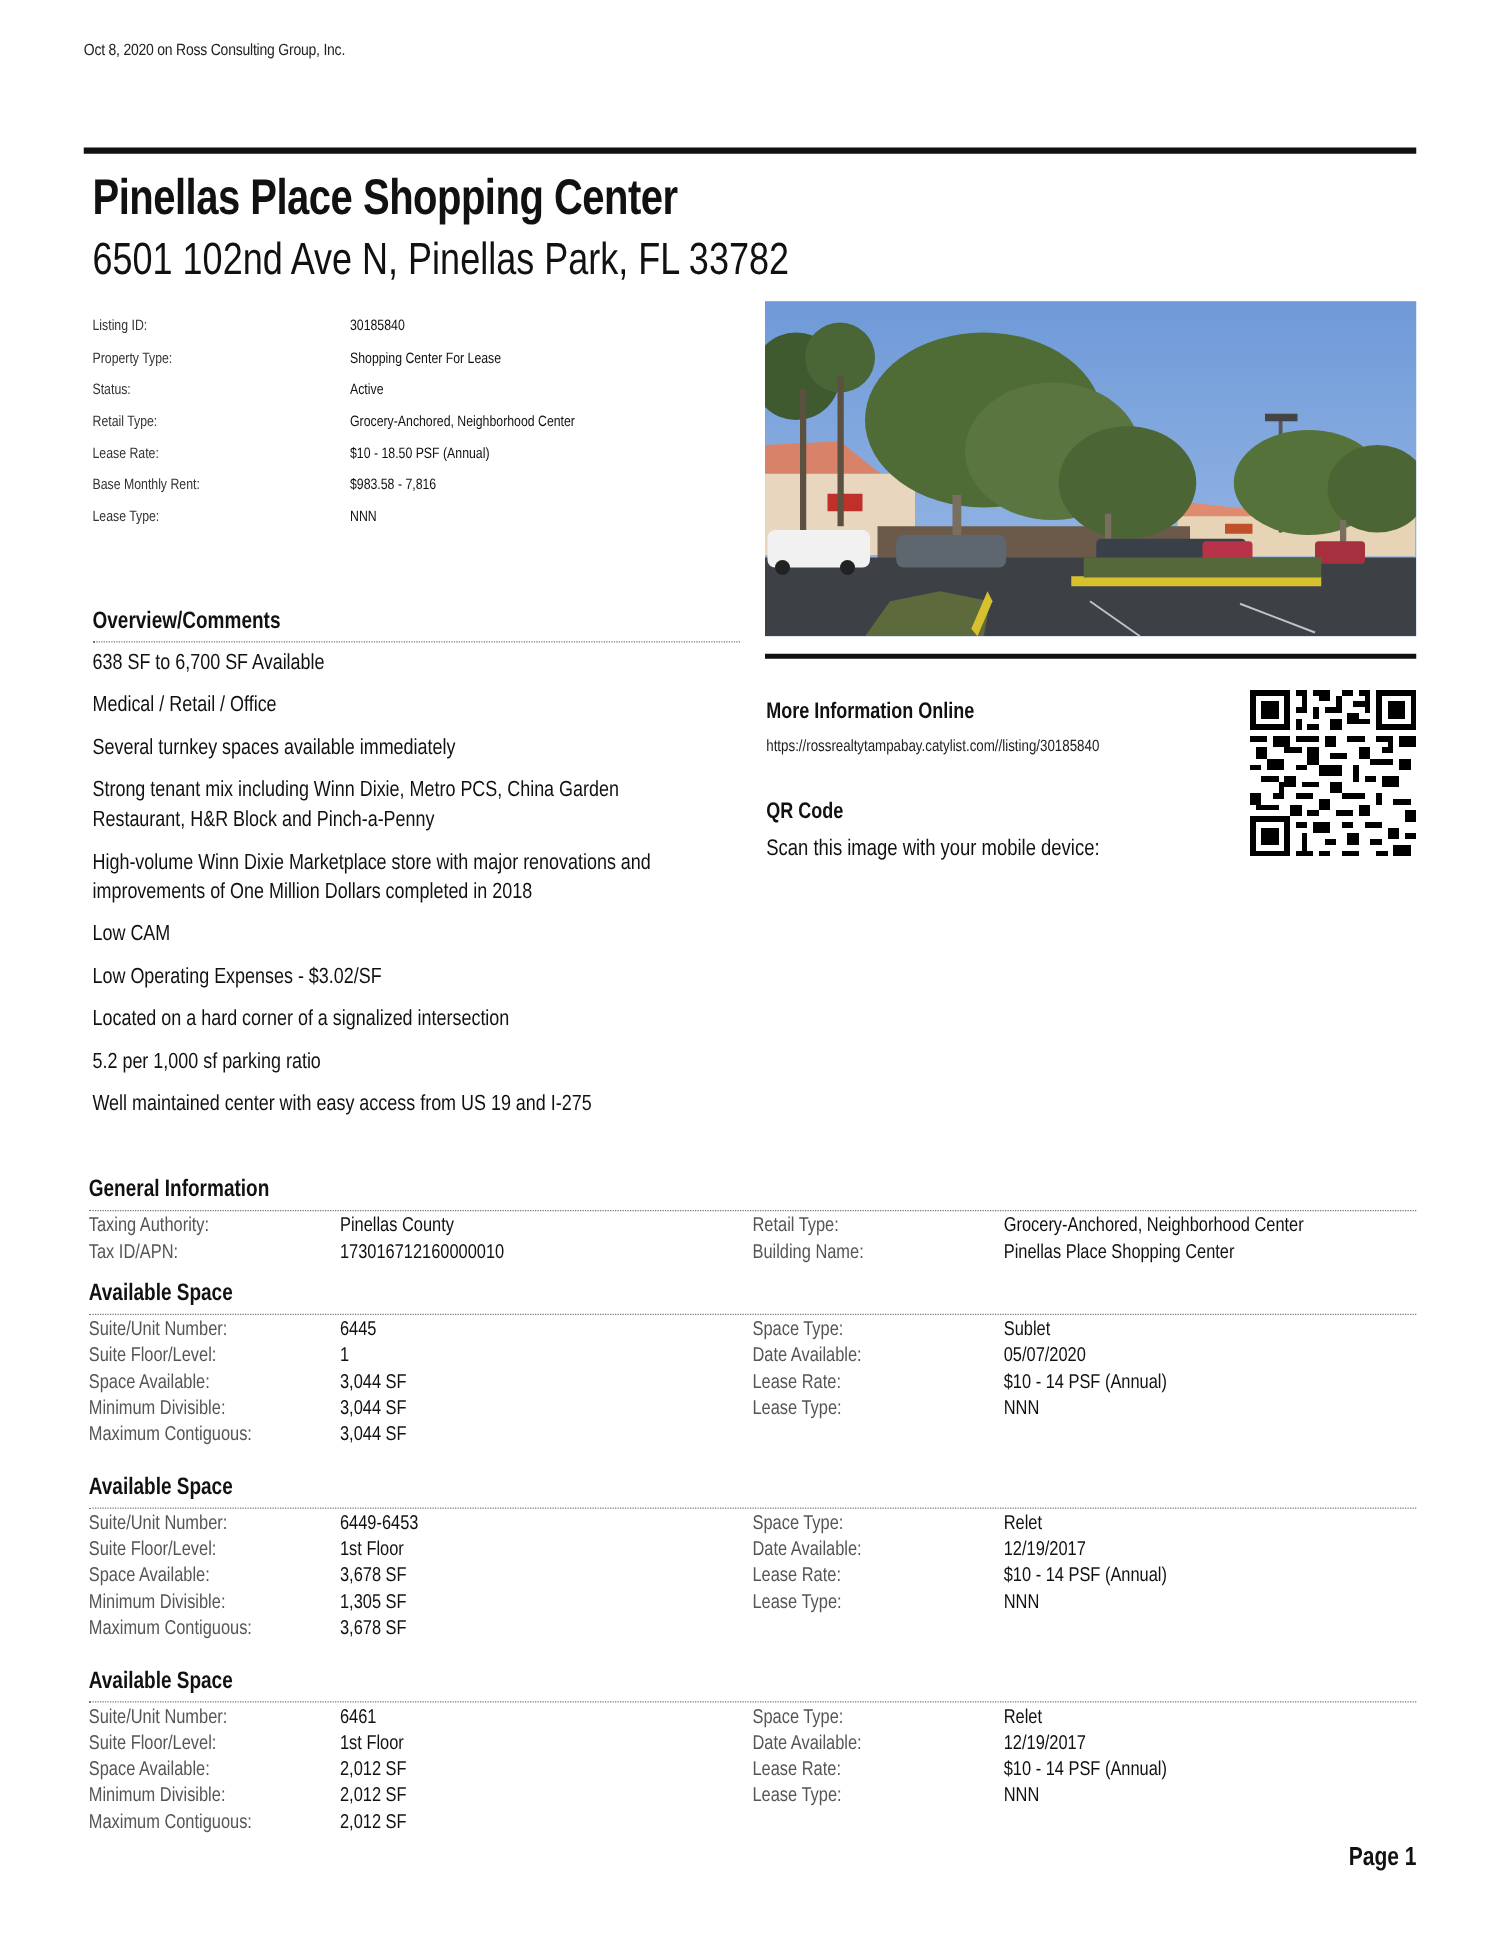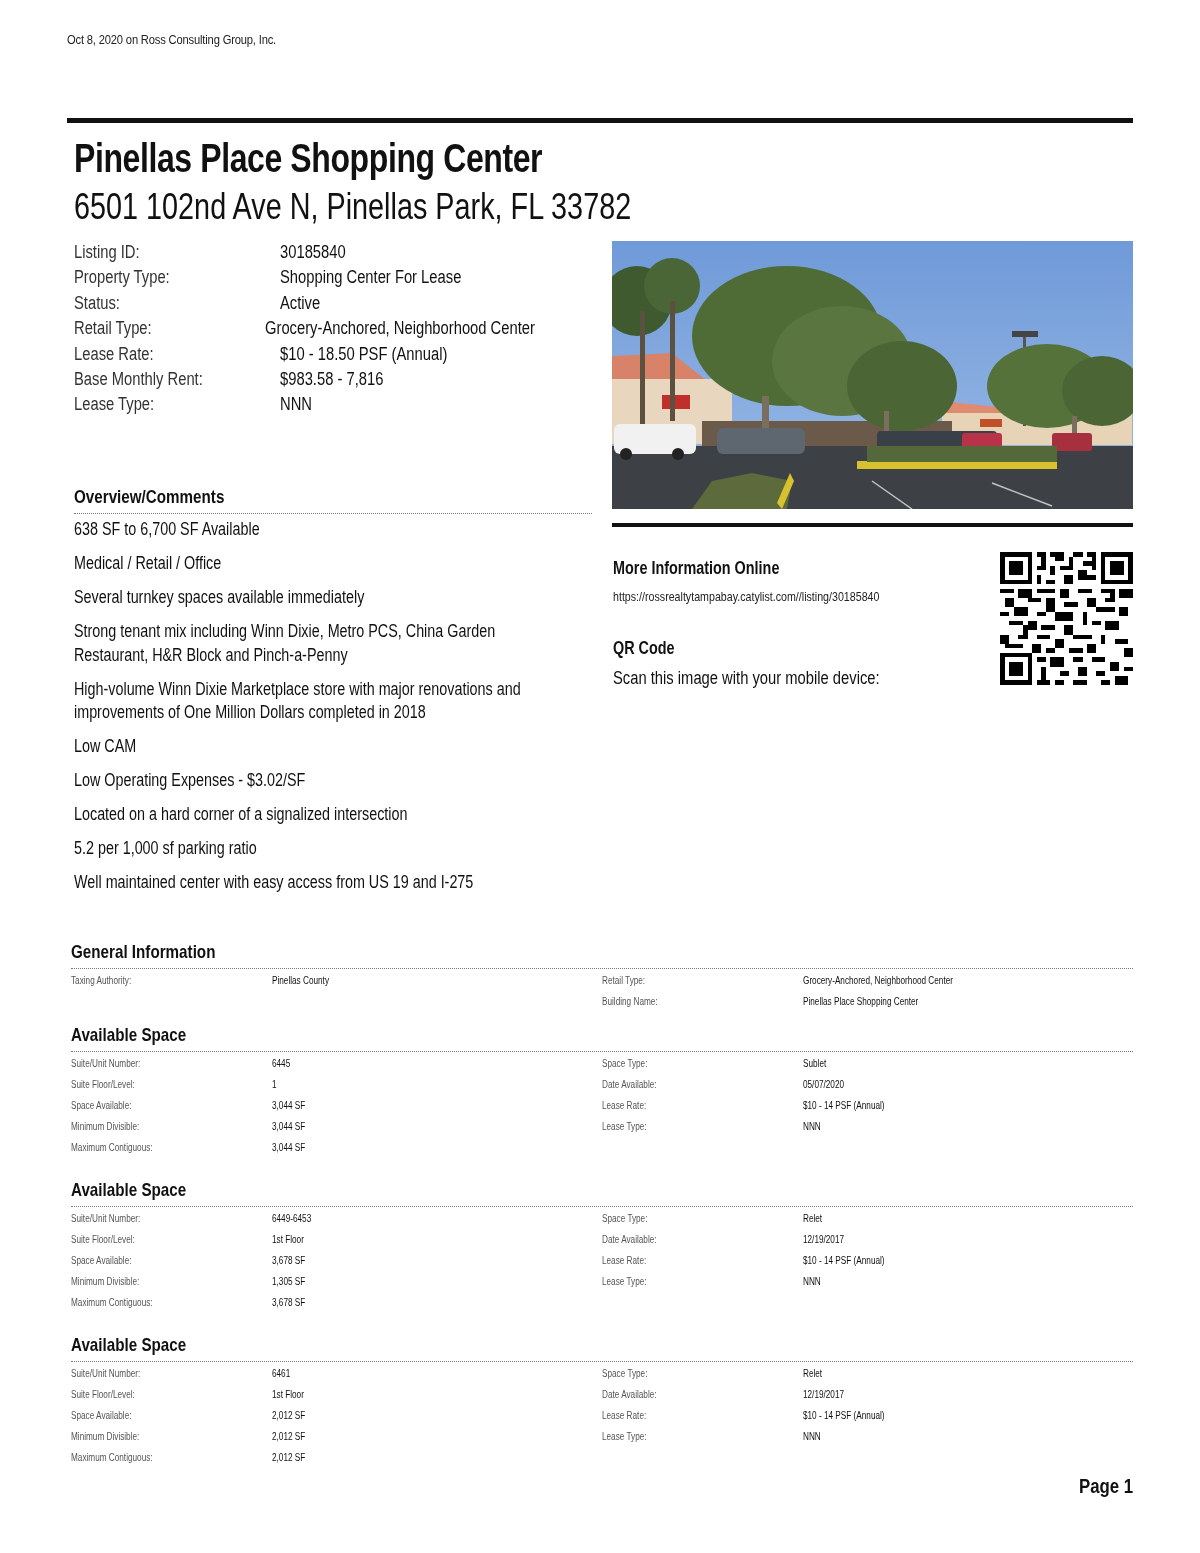--- a/index.html
+++ b/index.html
@@ -30,22 +30,22 @@
     .address {
       position: absolute; left: 74px; top: 186px;
       font-size: 36px; color: #111;
       transform: scaleX(0.80); transform-origin: left center;
       white-space: nowrap;
     }
     .summary {
       position: absolute; left: 74px; top: 242px; width: 520px;
     }
     .summary .row {
-      display: flex; height: 25.4px; align-items: flex-start;
-      font-size: 18px; white-space: nowrap;
+      display: flex; height: 25.4px; align-items: flex-end;
+      font-size: 12px; white-space: nowrap;
     }
     .summary .row .lbl {
       width: 206px; color: #333;
       transform: scaleX(0.82); transform-origin: left center;
     }
     .summary .row .val {
       color: #111;
       transform: scaleX(0.82); transform-origin: left center;
     }
     .section-head {
@@ -89,21 +89,21 @@
     .qr {
       position: absolute; left: 1000px; top: 552px; width: 133px; height: 133px;
     }
     .detail-block { position: absolute; left: 71px; width: 1062px; }
     .detail-grid {
       display: flex;
     }
     .detail-col { width: 537px; }
     .detail-col .drow {
       display: flex; height: 21px; align-items: center; white-space: nowrap;
-      font-size: 10px;
+      font-size: 16px;
     }
     .detail-col .drow .dl {
       width: 201px; color: #555;
       transform: scaleX(0.82); transform-origin: left center;
     }
     .detail-col .drow .dv {
       color: #111;
       transform: scaleX(0.82); transform-origin: left center;
     }
     .page-num {
@@ -324,20 +324,24 @@
 
 <div class="detail-block" style="top:907px;margin-top:34px;">
   <h2 class="section-head" style="position:relative; left:0; top:0;">General Information</h2>
   <div class="dotted" style="left:0; top:27px; width:1062px;"></div>
   <div class="detail-grid" style="margin-top:7px;">
     <div class="detail-col">
       <div class="drow">
           <span class="dl">Taxing Authority:</span>
           <span class="dv">Pinellas County</span>
         </div>
+      <div class="drow">
+          <span class="dl">Tax ID/APN:</span>
+          <span class="dv">173016712160000010</span>
+        </div>
     </div>
     <div class="detail-col">
       <div class="drow">
           <span class="dl">Retail Type:</span>
           <span class="dv">Grocery-Anchored, Neighborhood Center</span>
         </div>
       <div class="drow">
           <span class="dl">Building Name:</span>
           <span class="dv">Pinellas Place Shopping Center</span>
         </div>

